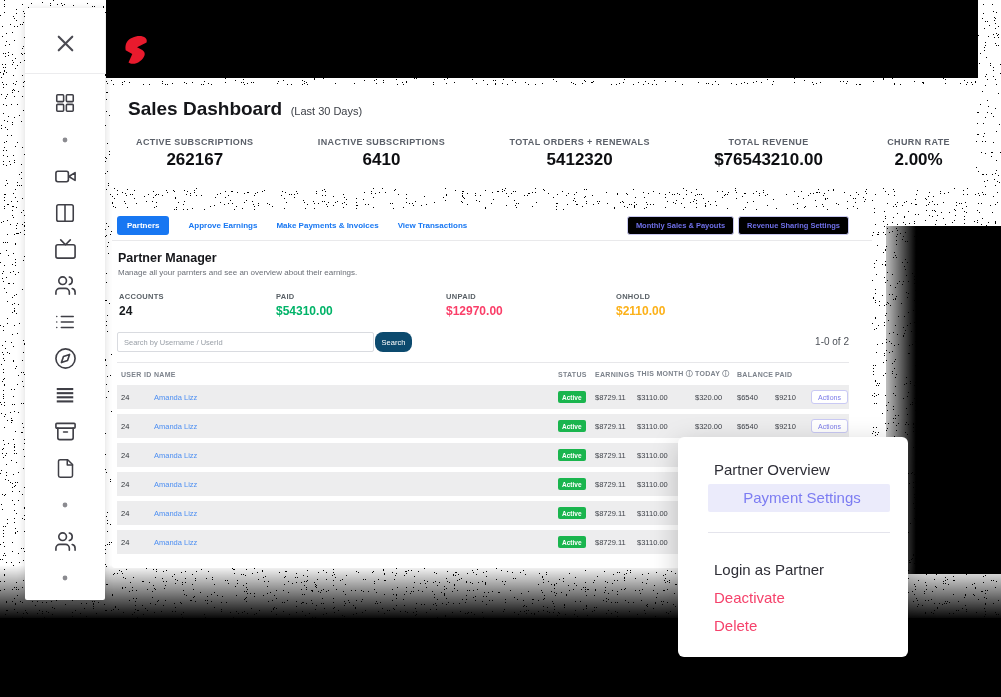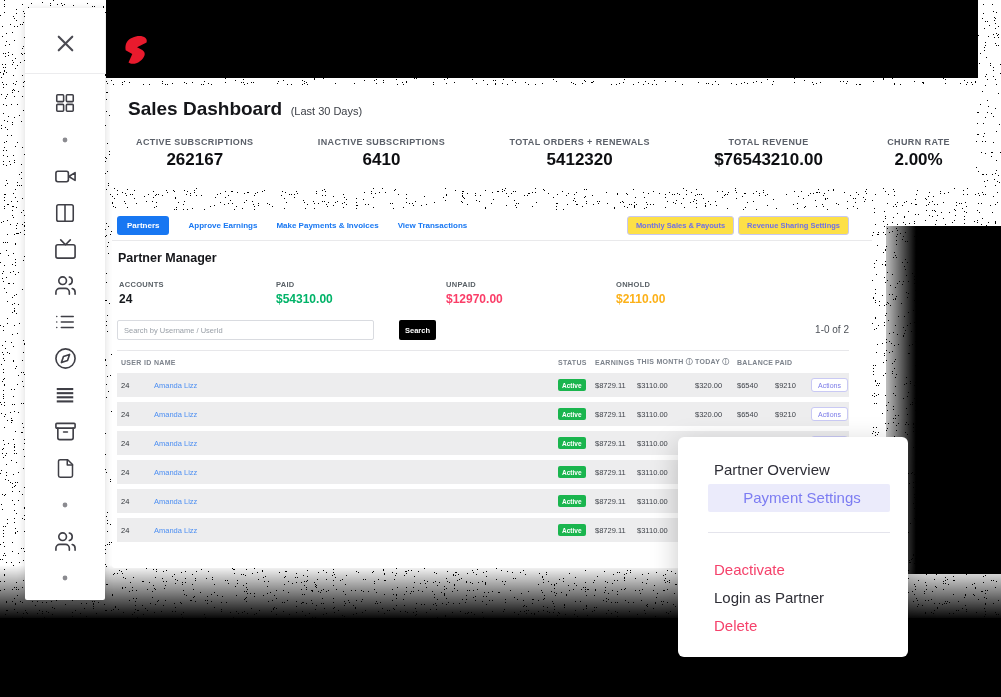--- a/index.html
+++ b/index.html
@@ -32,33 +32,33 @@
   .dash-stats{display:flex;justify-content:space-between;padding:17px 26px 0 26px;}
   .dstat{text-align:center;}
   .dstat .lbl{font-size:9px;font-weight:bold;color:#5b6069;letter-spacing:.4px;}
   .dstat .val{font-size:17px;font-weight:bold;color:#0d0e11;margin-top:3px;}
   
   .pcard{left:112px;top:210px;width:760px;height:358px;border-radius:3px;}
   .tabs-row{display:flex;align-items:center;height:30px;padding:0 23px 0 5px;border-bottom:1px solid #e9e9eb;}
   .tab{font-size:8px;font-weight:bold;color:#1877f2;margin-right:19px;cursor:pointer;white-space:nowrap;}
   .tab.active{background:#1877f2;color:#fff;padding:5px 10px;border-radius:3px;}
   .tabs-spacer{flex:1;}
-  .hbtn{font-size:7.5px;font-weight:bold;color:#6f6fe8;background:#fde047;border:1px solid #c8c8f0;
+  .hbtn{font-size:7.5px;font-weight:bold;color:#6f6fe8;background:#000000;border:1px solid #c8c8f0;
     border-radius:3px;padding:4px 8px;margin-left:4px;cursor:pointer;white-space:nowrap;}
   .ptitle{font-size:12.5px;font-weight:bold;color:#141519;padding:10px 0 0 6px;}
   .psub{font-size:8px;color:#6a6e76;padding:3px 0 0 6px;}
   .pstats{display:grid;grid-template-columns:157px 170px 170px 165px 1fr;padding:15px 23px 0 7px;}
   .pstat .lbl{font-size:7.5px;font-weight:bold;color:#596066;letter-spacing:.3px;}
   .pstat .val{font-size:12px;font-weight:bold;margin-top:3px;color:#16191d;}
-  .search-row{display:flex;align-items:center;padding:14px 23px 0 5px;position:relative;gap:24px;}
+  .search-row{display:flex;align-items:center;padding:14px 23px 0 5px;position:relative;}
   .search-input{width:243px;height:18px;border:1px solid #d9dbe0;border-radius:2px;font-size:7.5px;
     padding:0 6px;color:#333;outline:none;font-family:"Liberation Sans",sans-serif;}
   .search-input::placeholder{color:#9aa0a8;}
-  .search-btn{width:37px;height:20px;background:#000000;color:#fff;border:none;border-radius:2px;
-    font-size:7.5px;font-weight:bold;margin-left:1px;cursor:pointer;font-family:"Liberation Sans",sans-serif;}
+  .search-btn{width:37px;height:20px;background:#0c4a6e;color:#fff;border:none;border-radius:8px;
+    font-size:7.5px;font-weight:normal;margin-left:1px;cursor:pointer;font-family:"Liberation Sans",sans-serif;}
   .pagination{position:absolute;right:23px;top:18px;font-size:10px;color:#4d5158;}
   .tablewrap{margin:10px 23px 0 5px;border-top:1px solid #e7e7ea;}
   .tgrid{display:grid;grid-template-columns:33px 1fr 37px 42px 58px 42px 38px 36px 42px;align-items:center;}
   .thead{height:22px;}
   .th{font-size:7px;font-weight:bold;color:#7d838c;letter-spacing:.3px;padding-left:4px;white-space:nowrap;}
   .trow{height:24px;background:#ededee;margin-bottom:5px;}
   .td{font-size:7.5px;color:#3f434a;padding-left:4px;white-space:nowrap;}
   .td.uid{color:#2f3338;}
   .td.name a{color:#4d8ff2;text-decoration:none;cursor:pointer;}
   .badge{display:inline-block;background:#1ab54e;color:#fff;font-size:6.5px;font-weight:bold;
@@ -299,20 +299,21 @@
         </span>
       <span class="tabs-spacer"></span>
       <span style="display:flex;align-items:center;">
 
           <button class="hbtn">Monthly Sales &amp; Payouts</button>
 
           <button class="hbtn">Revenue Sharing Settings</button>
         </span>
     </div>
     <div class="ptitle">Partner Manager</div>
+    <div class="psub">Manage all your parnters and see an overview about their earnings.</div>
     <div class="pstats">
 
         <div class="pstat">
           <div class="lbl">ACCOUNTS</div>
           <div class="val" style="color: rgb(22, 25, 29);">24</div>
         </div>
 
         <div class="pstat">
           <div class="lbl">PAID</div>
           <div class="val" style="color: rgb(0, 179, 104);">$54310.00</div>
@@ -425,20 +426,20 @@
   </div>
 
   <div class="card menu">
 
       <div class="menu-item default">Partner Overview</div>
 
       <div class="menu-item highlight">Payment Settings</div>
 
       <div class="menu-item divider"></div>
 
+      <div class="menu-item default">Login as Partner</div>
+
       <div class="menu-item danger">Deactivate</div>
 
-      <div class="menu-item default">Login as Partner</div>
-
       <div class="menu-item danger">Delete</div>
     </div>
 
 </div>
 
 </body></html>

